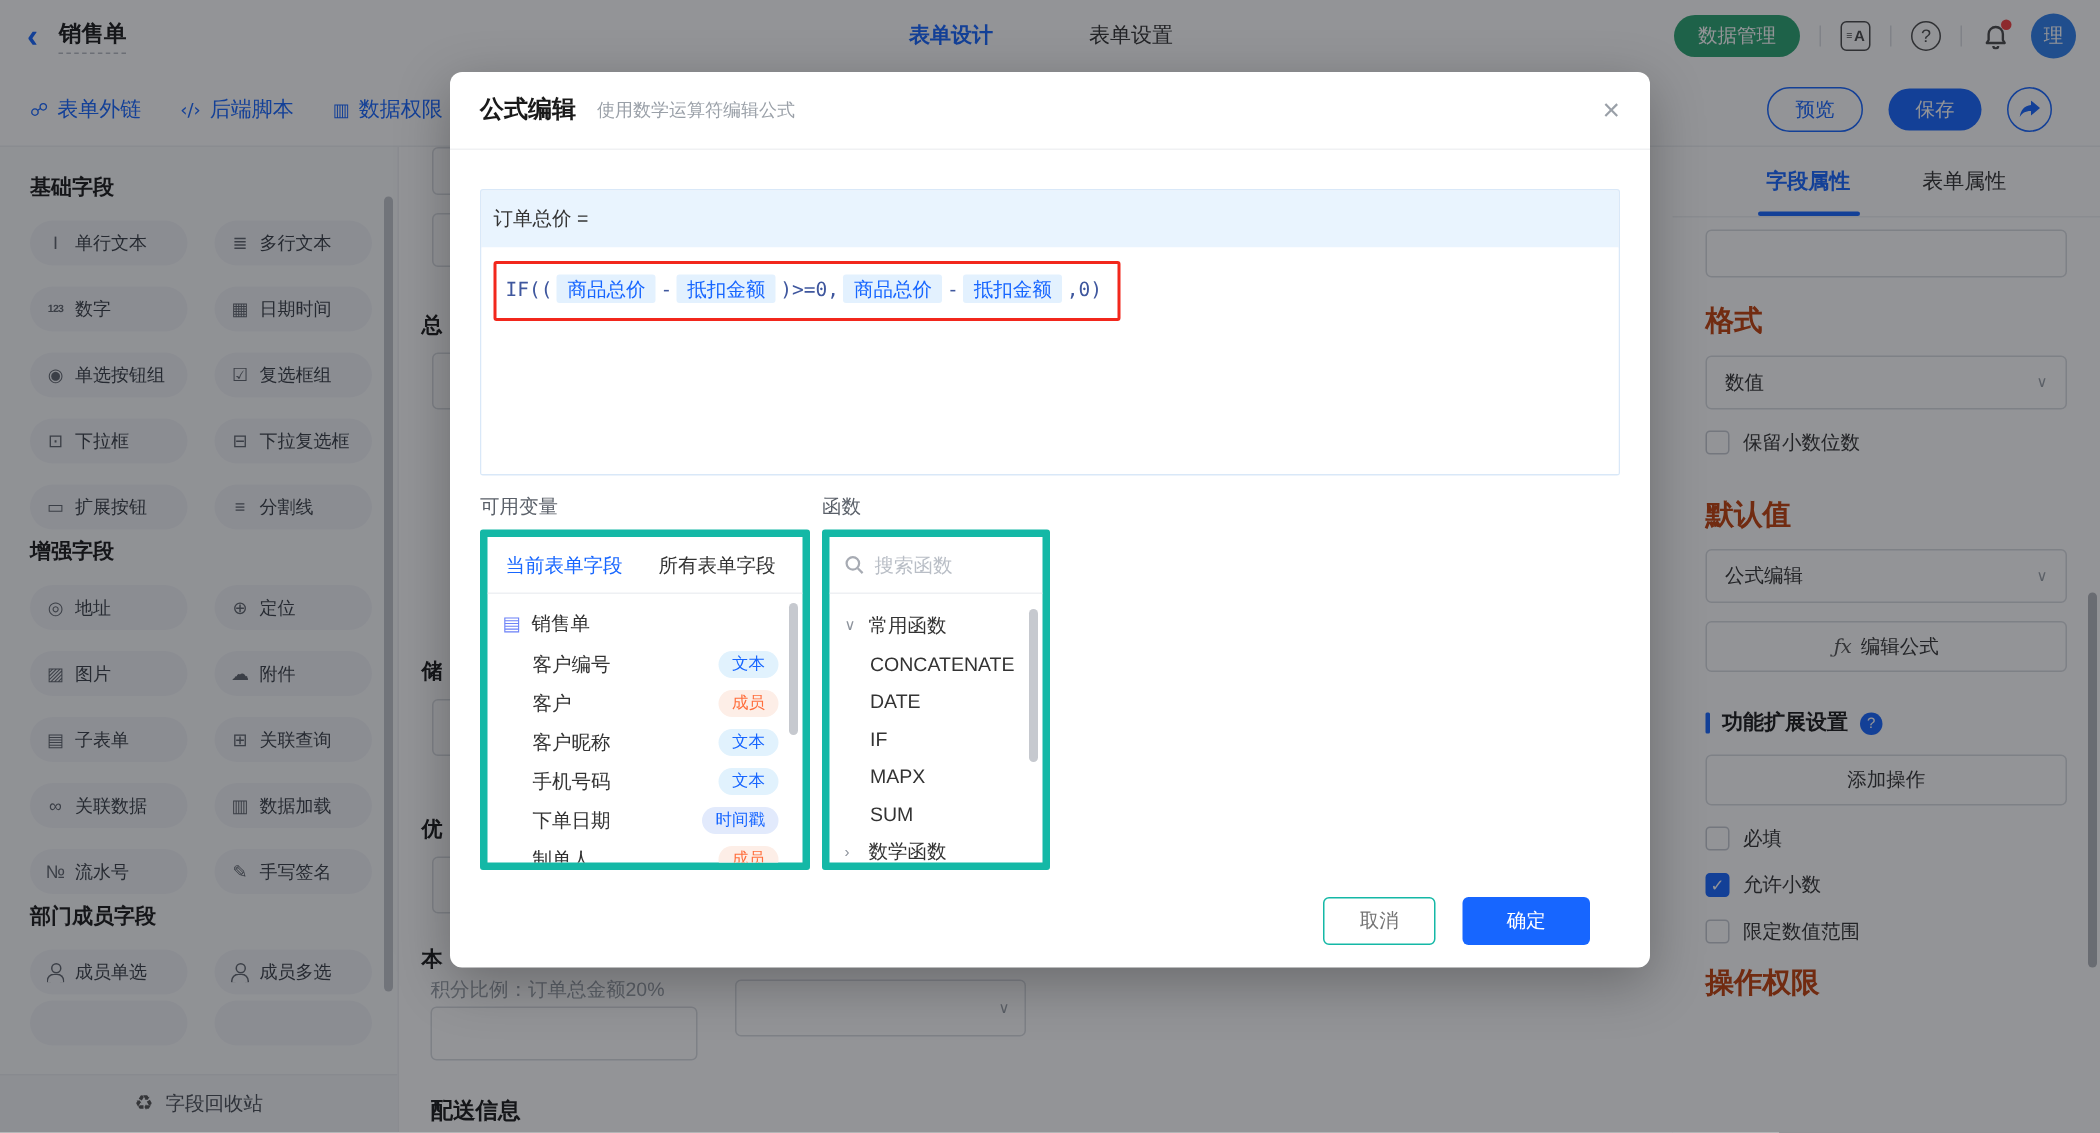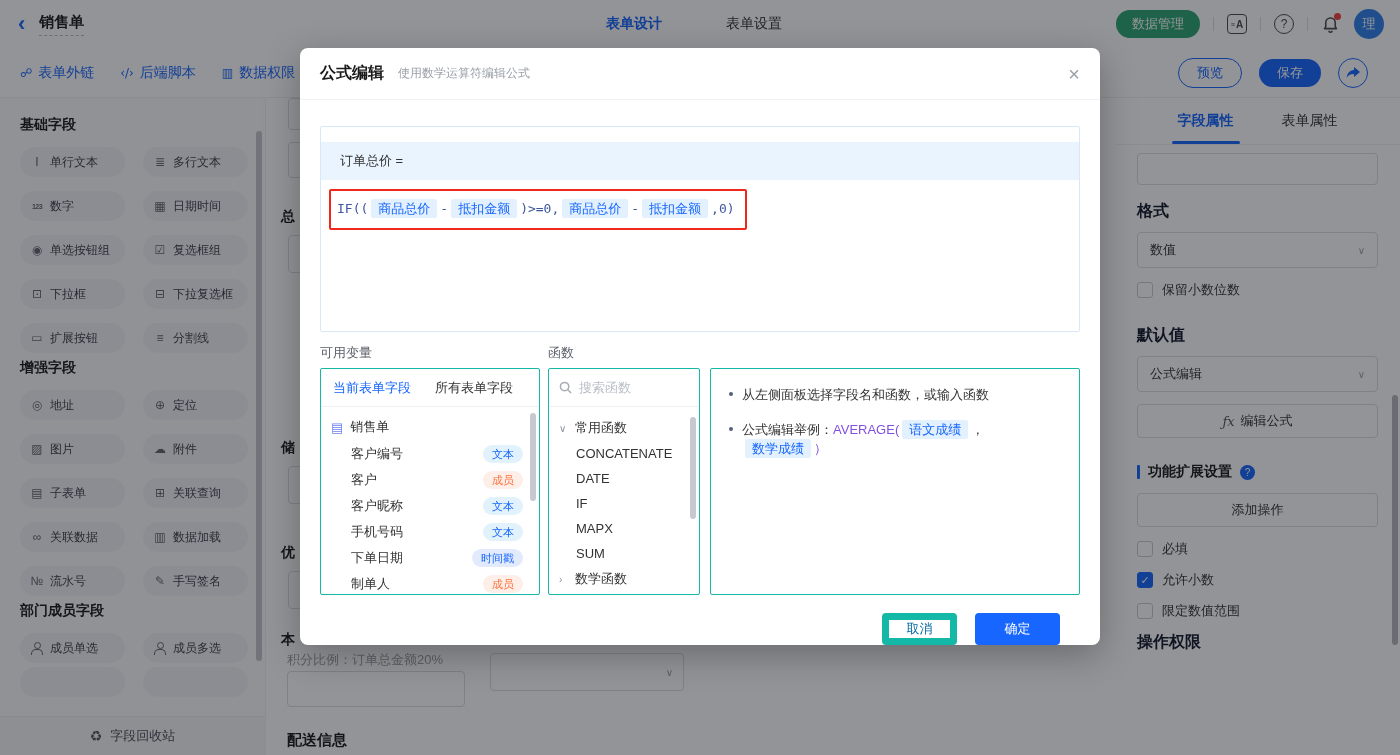--- a/index.html
+++ b/index.html
@@ -60,21 +60,21 @@
   .cv-section{position:absolute;font-size:15px;font-weight:700;color:#1a1a1a;}
 
   
   .rpanel{position:absolute;top:98px;right:0;width:285px;bottom:0;background:#fff;}
   .rp-tabs{height:46px;border-bottom:1px solid #eef0f3;display:flex;align-items:stretch;justify-content:center;gap:48px;font-size:14px;}
   .rp-tab{display:flex;align-items:center;position:relative;color:#333;cursor:pointer;}
   .rp-tab.active{color:#1766ff;font-weight:600;}
   .rp-tab.active::after{content:"";position:absolute;bottom:0;left:-6px;right:-6px;height:3px;background:#1766ff;border-radius:2px;}
   .rp-body{padding:0 22px;}
   .rp-input-empty{margin-top:8px;height:30px;border:1px solid #d9dce1;border-radius:4px;}
-  .rp-label{font-size:16px;font-weight:700;color:#0f172a;margin-top:16px;}
+  .rp-label{font-size:19px;font-weight:700;color:#c2410c;margin-top:16px;}
   .rp-select{margin-top:10px;height:34px;border:1px solid #d9dce1;border-radius:4px;display:flex;align-items:center;justify-content:space-between;padding:0 12px;font-size:13px;color:#333;cursor:pointer;}
   .chev{color:#9aa0a8;font-size:10px;}
   .rp-check{display:flex;align-items:center;gap:9px;margin-top:13px;font-size:13px;color:#333;cursor:pointer;}
   .box{width:16px;height:16px;border:1px solid #c6cad1;border-radius:3px;background:#fff;box-sizing:border-box;flex:0 0 16px;}
   .box.checked{background:#1766ff;border-color:#1766ff;color:#fff;font-size:11px;display:flex;align-items:center;justify-content:center;}
   .rp-btn{margin-top:12px;height:32px;border:1px solid #d9dce1;border-radius:4px;display:flex;align-items:center;justify-content:center;font-size:13px;color:#333;gap:6px;cursor:pointer;background:#fff;}
   .fx{font-family:"DejaVu Serif",serif;font-style:italic;color:#555;font-size:13px;}
   .rp-section{display:flex;align-items:center;gap:8px;margin-top:25px;}
   .rp-bar{width:3px;height:14px;background:#1766ff;border-radius:1px;}
   .rp-sec-title{font-size:14px;font-weight:700;color:#1a1a1a;}
@@ -84,31 +84,31 @@
 
   
   .overlay{position:absolute;inset:0;background:rgba(15,18,25,0.45);z-index:10;}
   .modal{position:absolute;left:300px;top:48px;width:800px;height:597px;background:#fff;border-radius:8px;box-shadow:0 10px 36px rgba(0,0,0,.28);z-index:20;box-sizing:border-box;}
   .m-head{height:51px;display:flex;align-items:center;padding:0 20px;border-bottom:1px solid #f0f1f3;}
   .m-title{font-size:16px;font-weight:700;color:#1a1a1a;}
   .m-sub{font-size:12px;color:#9aa0a8;margin-left:14px;}
   .m-close{margin-left:auto;color:#9aa0a8;font-size:20px;cursor:pointer;line-height:1;}
   .m-body{padding:26px 20px 0;}
   .editor{border:1px solid #d9e8f8;border-radius:2px;}
-  .ed-head{height:38px;background:#e9f4fe;display:flex;align-items:center;padding:0 19px;font-size:13px;color:#333;margin-top:15px;}
+  .ed-head{height:38px;background:#e9f4fe;display:flex;align-items:center;padding:0 8px;font-size:13px;color:#333;}
   .ed-body{height:151px;background:#fff;padding:9px 8px;box-sizing:border-box;}
   .red-box{display:inline-block;border:2px solid #f2271c;border-radius:2px;padding:8px 10px 10px 6px;max-width:97%;}
   .code{font-family:"DejaVu Sans Mono","Liberation Mono",monospace;color:#3f579e;font-size:13px;}
   .tok{background:#e3f1fe;color:#1766ff;border-radius:2px;padding:2px 7px;margin:0 3px;font-size:13px;white-space:nowrap;cursor:pointer;}
   .cols{display:flex;margin-top:0;}
   .col1{width:220px;margin-right:8px;flex:0 0 220px;}
   .col2{width:152px;margin-right:10px;flex:0 0 152px;}
   .col3{flex:1;}
   .col-label{font-size:13px;color:#5a6069;margin:12px 0 8px;height:16px;}
-  .panel{border:1px solid #14b8a6;border-radius:2px;height:227px;position:relative;overflow:hidden;background:#fff;box-sizing:border-box;}
+  .panel{border:5px solid #14b8a6;border-radius:2px;height:227px;position:relative;overflow:hidden;background:#fff;box-sizing:border-box;}
   .v-tabs{height:37px;border-bottom:1px solid #eef0f3;display:flex;align-items:center;padding:0 12px;gap:24px;font-size:13px;}
   .v-tab{cursor:pointer;color:#333;}
   .v-tab.active{color:#1766ff;}
   .v-tree{padding:6px 0;font-size:13px;color:#333;}
   .v-root{display:flex;align-items:center;gap:7px;padding:5px 10px;}
   .v-root .icn{color:#6e83f7;font-size:13px;}
   .v-row{display:flex;align-items:center;justify-content:space-between;padding:3px 16px 3px 30px;height:20px;cursor:pointer;}
   .badge{font-size:11px;padding:2px 9px;border-radius:10px;line-height:1.3;}
   .b-text{color:#1766ff;background:#e1f2fd;}
   .b-member{color:#ff6e3c;background:#fdeee7;}
@@ -120,21 +120,21 @@
   .f-group{display:flex;align-items:center;gap:6px;padding:4px 0;cursor:pointer;}
   .f-chev{color:#8d939c;font-size:10px;width:10px;}
   .f-item{padding:5px 0 5px 17px;cursor:pointer;}
   .f-scroll{position:absolute;right:3px;top:48px;width:6px;height:102px;background:#c6c9cf;border-radius:3px;}
   .tips{padding:16px 18px;font-size:13px;color:#333;display:flex;flex-direction:column;gap:15px;}
   .tip{display:flex;align-items:flex-start;gap:9px;line-height:1.5;}
   .tip-dot{width:4px;height:4px;border-radius:50%;background:#55617a;margin-top:7px;flex:0 0 4px;}
   .fn{color:#8250df;}
   .m-foot{display:flex;justify-content:flex-end;gap:18px;padding:18px 20px 0;}
   .btn{height:32px;border-radius:4px;font-size:13px;display:flex;align-items:center;justify-content:center;cursor:pointer;box-sizing:border-box;}
-  .btn-cancel{width:75px;border:7px solid #14b8a6;color:#0369a1;background:#fff;}
+  .btn-cancel{width:75px;border:1px solid #14b8a6;color:#737373;background:#fff;}
   .btn-ok{width:85px;background:#1766ff;color:#fff;}
 </style>
 </head>
 <body>
 
 <div class="topnav">
   <span class="back">‹</span>
   <span class="doc-title">销售单</span>
   <div class="nav-tabs">
     <span class="nav-tab active">表单设计</span>
@@ -455,32 +455,20 @@
                 <span class="f-chev">›</span>
                 <span>数学函数</span>
               </div>
               <div class="f-group"></div>
             </div>
           <div class="f-scroll"></div>
         </div>
       </div>
       <div class="col3">
         <div class="col-label"></div>
-        <div class="panel">
-          <div class="tips">
-            <div class="tip">
-              <span class="tip-dot"></span>
-              <span>从左侧面板选择字段名和函数，或输入函数</span>
-            </div>
-            <div class="tip">
-              <span class="tip-dot"></span>
-              <span id="tip2"><span>公式编辑举例：</span><span class="fn">AVERAGE(</span><span class="tok">语文成绩</span><span>，</span><span class="tok">数学成绩</span><span class="fn">）</span></span>
-            </div>
-          </div>
-        </div>
       </div>
     </div>
     <div class="m-foot">
       <span class="btn btn-cancel">取消</span>
       <span class="btn btn-ok">确定</span>
     </div>
   </div>
 </div>
 
 </body></html>

